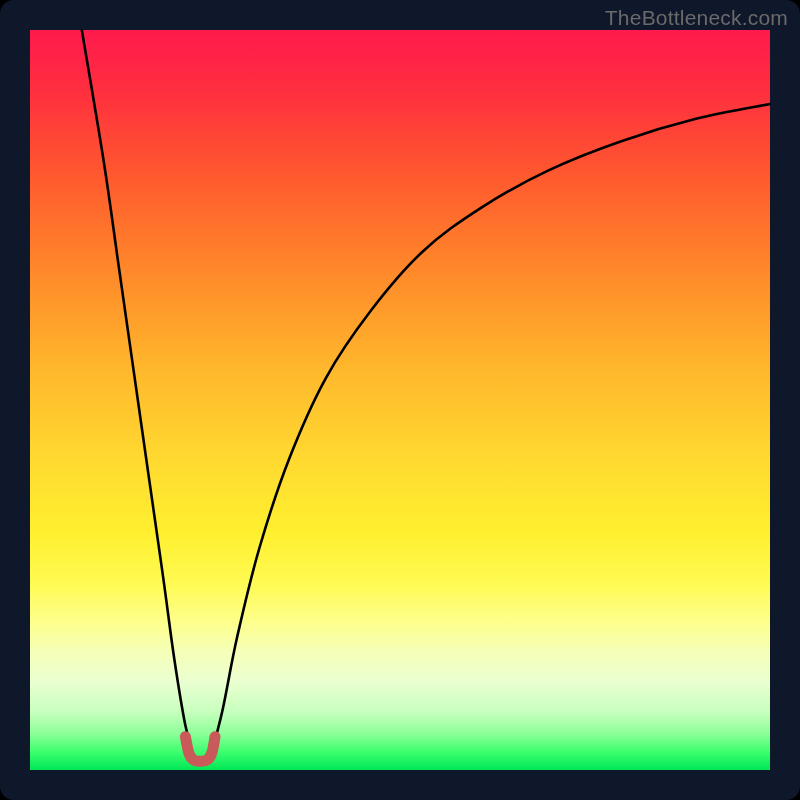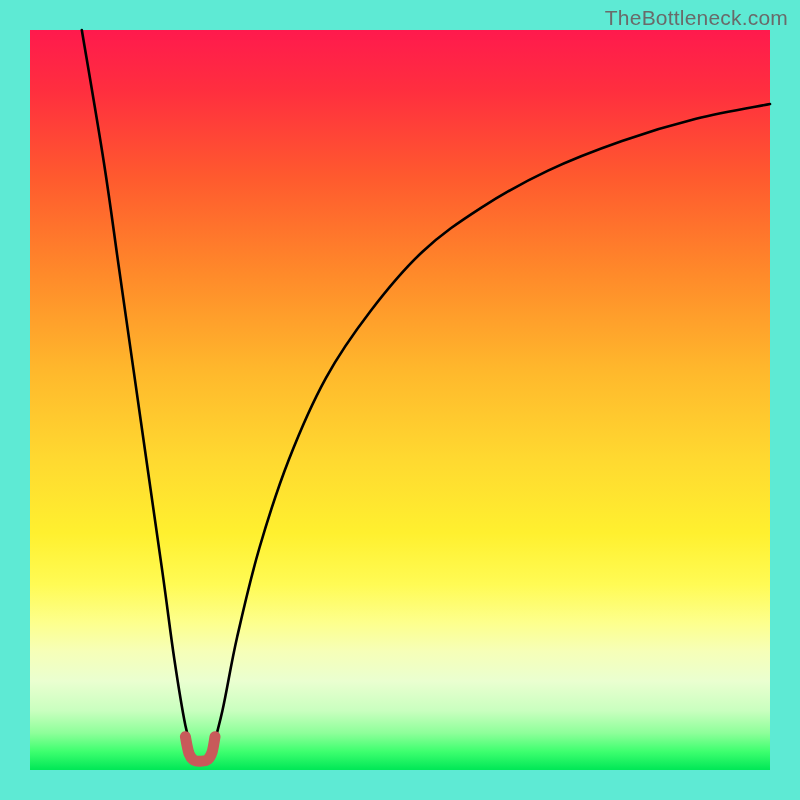--- a/index.html
+++ b/index.html
@@ -7,21 +7,22 @@
     padding: 0;
     width: 800px;
     height: 800px;
     overflow: hidden;
     background: #000;
     font-family: Arial, Helvetica, sans-serif;
   }
   .frame {
     position: absolute;
     inset: 0;
-    background: #5eead4;
+    background: #0f172a;
+    border-radius: 14px;
   }
   .plot {
     position: absolute;
     
     left: 30px;
     top: 30px;
     width: 740px;
     height: 740px;
     
     background: linear-gradient(

